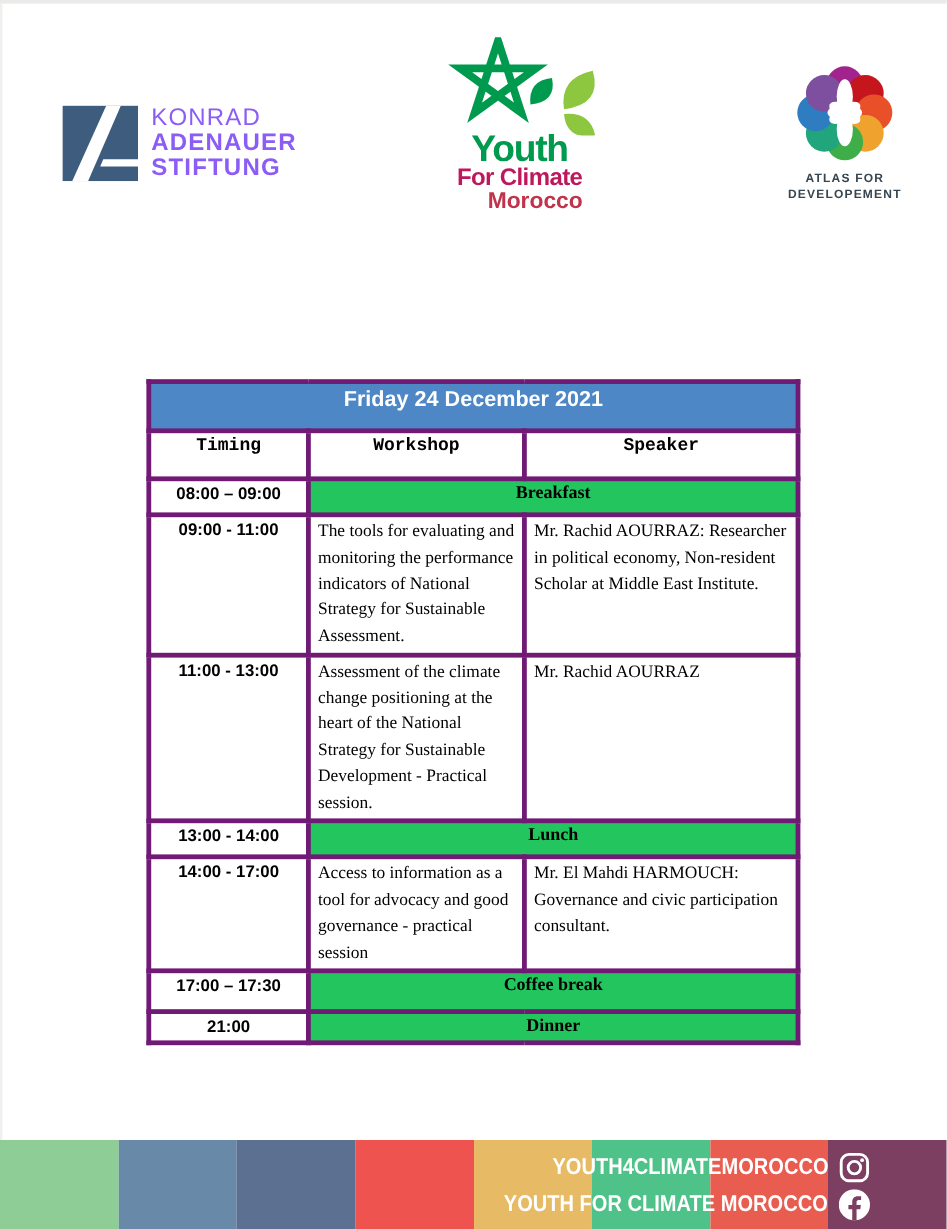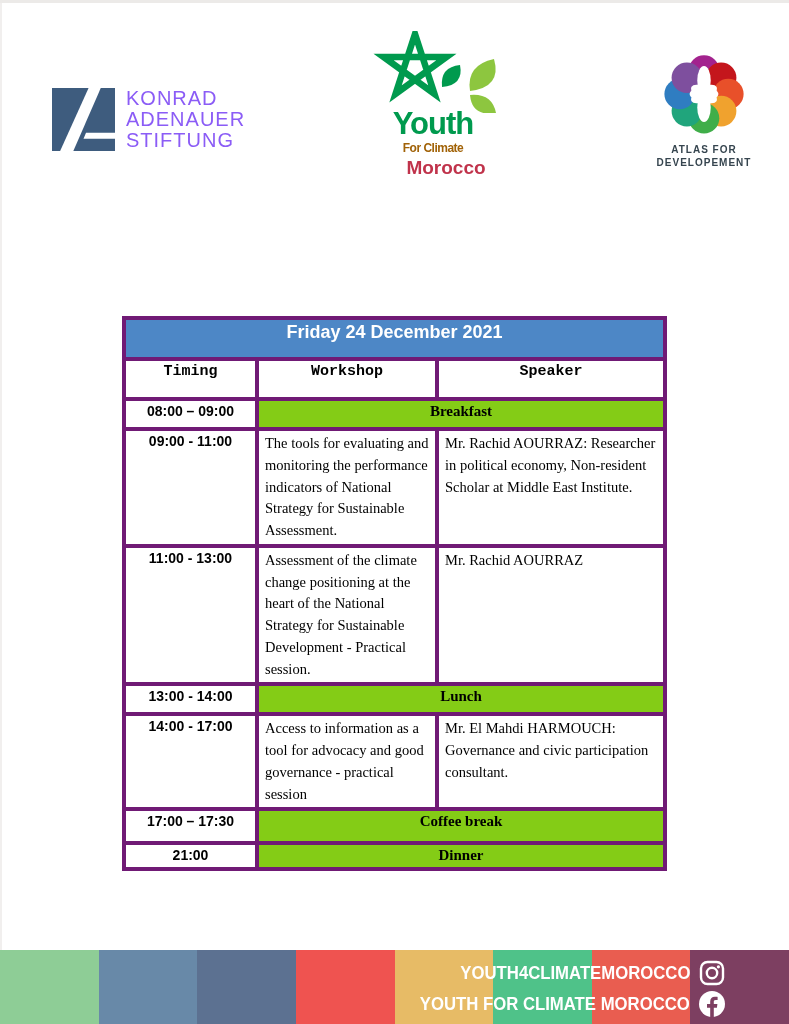--- a/index.html
+++ b/index.html
@@ -5,41 +5,41 @@
   html,body{margin:0;padding:0;background:#fff;}
   .page{position:relative;width:789px;height:1024px;background:#fff;overflow:hidden;
         font-family:"Liberation Sans",sans-serif;border-top:3px solid #eceae8;}
   .page:before{content:"";position:absolute;left:0;top:0;bottom:0;width:2px;background:#f1efee;}
 
   
   .kas{position:absolute;left:52px;top:85px;display:flex;align-items:flex-start;}
   .kas-mark{width:63px;height:63px;display:block;}
   .kas-text{margin-left:11px;color:#8b5cf6;line-height:21px;font-size:20px;letter-spacing:1px;}
   .kas-text .l1{font-weight:400;}
-  .kas-text .l2,.kas-text .l3{font-weight:400;}
+  .kas-text .l2,.kas-text .l3{font-weight:700;}
 
   .youth{position:absolute;left:358px;top:28px;width:150px;height:160px;text-align:center;}
   .youth svg{display:block;margin:0 auto;}
   .youth-title{color:#009a4e;font-weight:700;font-size:31px;line-height:30px;letter-spacing:-1px;margin-top:-4px;}
-  .youth-sub{color:#a16207;font-weight:700;font-size:12px;line-height:18px;letter-spacing:-0.5px;}
+  .youth-sub{color:#be185d;font-weight:700;font-size:20px;line-height:18px;letter-spacing:-0.5px;}
   .youth-country{color:#c0334b;font-weight:700;font-size:19px;line-height:21px;padding-left:26px;}
 
   .atlas{position:absolute;left:645px;top:46px;width:118px;text-align:center;}
   .atlas svg{display:block;margin:0 auto;}
   .atlas-text{margin-top:4px;color:#36454f;font-weight:700;font-size:10px;line-height:13px;letter-spacing:1px;}
 
   
   table.agenda{position:absolute;left:122px;top:313px;width:541px;border-collapse:collapse;table-layout:fixed;}
   table.agenda td{border:4px solid #701a75;padding:2px 6px;vertical-align:top;}
   td.title-cell{background:#4d87c6;color:#fff;text-align:center;vertical-align:middle;
       font-family:"Liberation Sans",sans-serif;font-weight:700;font-size:18px;height:33px;
       border-color:#17365d #17365d #1b1b1b #17365d;}
   td.head-cell{font-family:Liberation Mono, monospace;font-weight:700;font-size:15px;text-align:center;height:32px;padding-top:4px;}
   td.time-cell{font-family:"Liberation Sans",sans-serif;font-weight:700;font-size:14px;text-align:center;padding-top:5px;}
-  td.merge-cell{background:#84cc16;font-family:"Liberation Serif",serif;font-weight:700;font-size:15px;text-align:center;padding-top:5px;}
+  td.merge-cell{background:#22c55e;font-family:"Liberation Serif",serif;font-weight:700;font-size:15px;text-align:center;padding-top:5px;}
   td.body-cell{font-family:"Liberation Serif",serif;font-size:14.5px;line-height:1.5;padding:4px 7px;}
   .col-t{width:133px;} .col-w{width:180px;} .col-s{width:228px;}
   tr.h-brk{height:30px;} tr.h-r1{height:111px;} tr.h-r2{height:110px;}
   tr.h-lunch{height:30px;} tr.h-r3{height:95px;} tr.h-coffee{height:34px;} tr.h-dinner{height:26px;padding-left:24px;}
 
   
   .footer{position:absolute;left:0;bottom:0;width:789px;height:77px;display:flex;}
   .footer .block{flex:1 1 0;}
   .socials{position:absolute;right:64px;top:10px;display:flex;flex-direction:column;gap:5px;align-items:flex-end;}
   .social-row{display:flex;align-items:center;gap:9px;}

